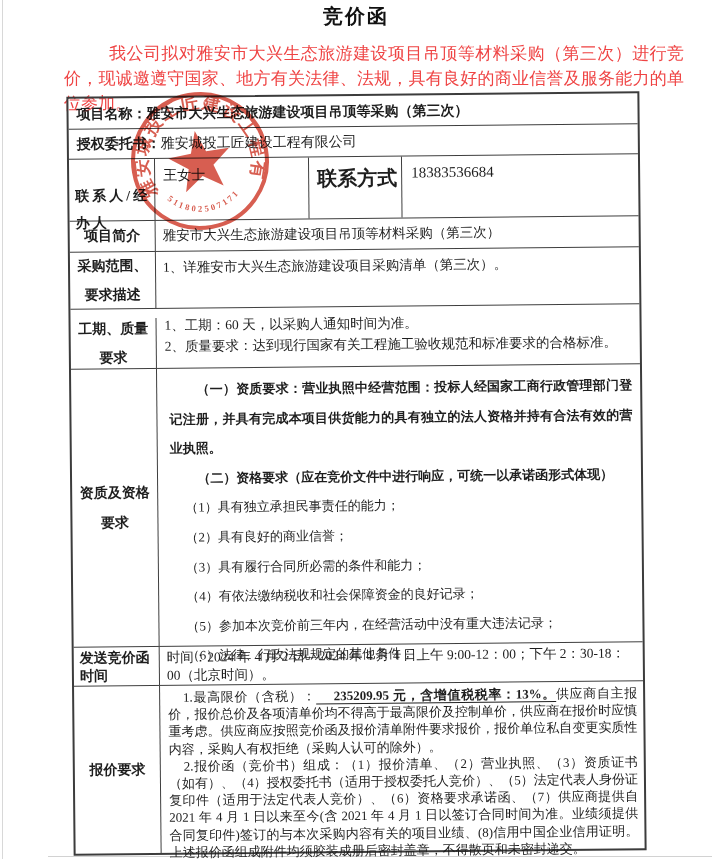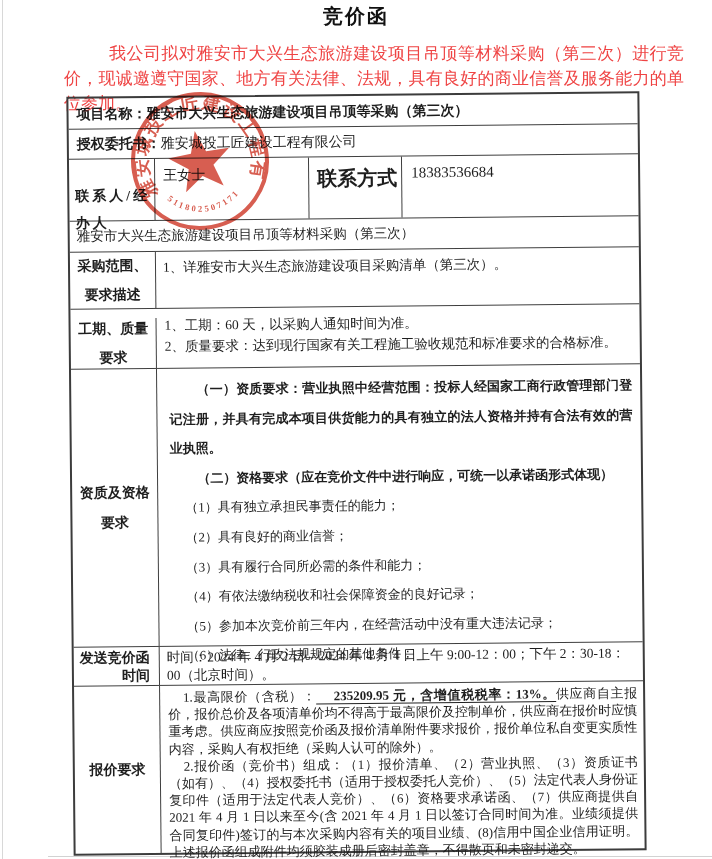--- a/index.html
+++ b/index.html
@@ -53,21 +53,21 @@
   .r5{height:57px;}
   .r5 .lbl{line-height:29px;}
   .r5 .content{padding:7px 6px 0 7px;}
   .r6{height:60px;}
   .r6 .lbl{line-height:29px;margin-top:9px;}
   .r6 .content{padding:7px 6px 0 8px;line-height:20.5px;}
   .r7{height:278px;}
   .r7 .lbl{line-height:30px;}
   .r7 .content{padding:6px 8px 0 12px;font-size:13px;line-height:29.6px;text-align:justify;}
   .r8{height:39px;}
-  .r8 .lbl{align-items:flex-start;justify-content:flex-start;text-align:right;
+  .r8 .lbl{align-items:flex-start;justify-content:flex-start;text-align:left;
     padding:2px 0 0 6px;line-height:18px;}
   .r8 .content{padding:2px 6px 0 7px;line-height:18px;}
   .r9{height:167px;}
   .r9 .content{padding:3px 6px 0 8px;font-size:13px;line-height:17.2px;text-align:justify;}
 
   .para{margin:0;}
   .para .b{font-weight:bold;}
   .para .u{border-bottom:1px solid #222;}
   .i0{text-indent:0;}
   .i1{text-indent:1.15em;}
@@ -103,20 +103,21 @@
     </div>
   </div>
   <div class="row r3">
     <div class="cell lbl v">联系人/经
 办人</div>
     <div class="cell c-name v">王女士</div>
     <div class="cell c-phlbl v">联系方式</div>
     <div class="cell c-phone">18383536684</div>
   </div>
   <div class="row r4">
+    <div class="cell lbl v">项目简介</div>
     <div class="cell content">雅安市大兴生态旅游建设项目吊顶等材料采购（第三次）</div>
   </div>
   <div class="row r5">
     <div class="cell lbl v">采购范围、
 要求描述</div>
     <div class="cell content">1、详雅安市大兴生态旅游建设项目采购清单（第三次）。</div>
   </div>
   <div class="row r6">
     <div class="cell lbl v">工期、质量
 要求</div>

